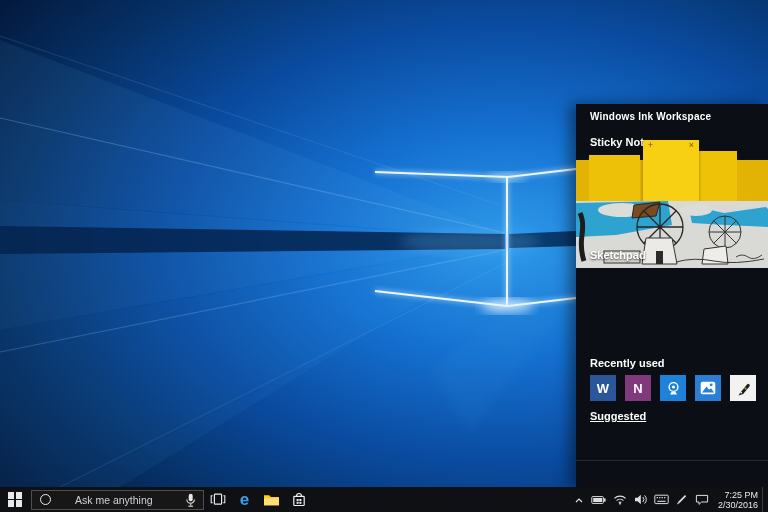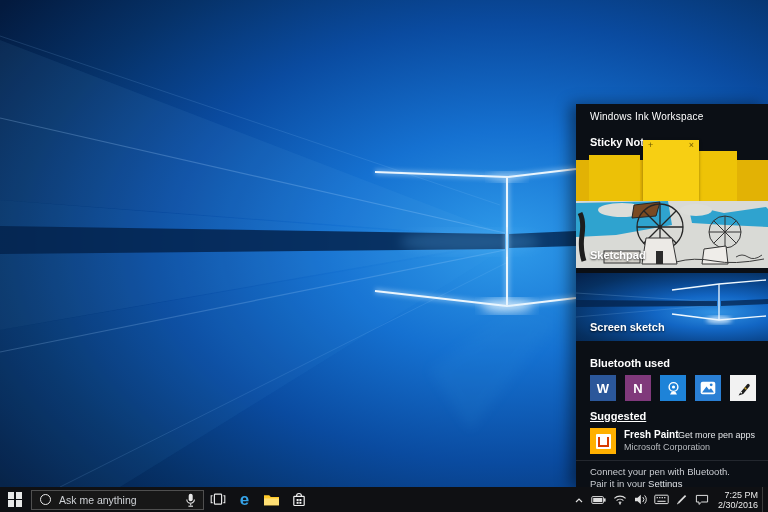--- a/index.html
+++ b/index.html
@@ -5,21 +5,21 @@
   html,body{margin:0;padding:0;background:#000;}
   body{width:768px;height:512px;overflow:hidden;position:relative;
        font-family:"Liberation Sans","DejaVu Sans",sans-serif;
        -webkit-font-smoothing:antialiased;}
   
   .desktop{position:absolute;left:0;top:0;width:768px;height:487px;overflow:hidden;}
   .desktop svg{display:block;}
   
   .ink-panel{position:absolute;right:0;top:104px;width:192px;height:383px;
              background:#0b0f15;color:#fff;box-shadow:-6px 0 14px rgba(0,0,0,.45);}
-  .wp-title{position:absolute;top:7px;left:14px;font-size:10px;font-weight:normal;letter-spacing:.2px;}
+  .wp-title{position:absolute;top:7px;left:14px;font-size:10px;font-weight:bold;letter-spacing:.2px;}
   .sec-label{font-size:11px;font-weight:bold;}
   .sticky-label{position:absolute;top:32px;left:14px;}
   .sticky-strip{position:absolute;top:36px;left:0;width:192px;height:61px;cursor:pointer;}
   .sticky-band{position:absolute;left:0;right:0;top:20px;bottom:0;background:#e2b205;}
   .note{position:absolute;bottom:0;}
   .note-l{left:13px;width:51px;top:15px;background:#ecc107;}
   .note-r{left:122px;width:39px;top:11px;background:#eec307;}
   .note-c{left:67px;width:56px;top:0;background:#f7cf13;box-shadow:0 1px 3px rgba(0,0,0,.35);}
   .note-c .nbtn{position:absolute;top:0;font-size:9px;line-height:11px;color:rgba(95,75,0,.9);cursor:pointer;}
   .nbtn.add{left:5px;}
@@ -48,21 +48,21 @@
   
   .taskbar{position:absolute;left:0;bottom:0;width:768px;height:25px;background:#0f1013;
            display:flex;align-items:center;}
   .tb-btn{height:25px;display:flex;align-items:center;justify-content:center;cursor:pointer;}
   .start-btn{width:30px;}
   .start-grid{display:grid;grid-template-columns:6.5px 6.5px;grid-template-rows:6.5px 6.5px;gap:1.5px;}
   .start-grid i{background:#e8e8e8;display:block;}
   .search-box{position:relative;width:171px;height:18px;margin-left:1px;background:#171717;
               border:1px solid #4f4f4f;display:flex;align-items:center;cursor:text;}
   .cortana-ring{width:9px;height:9px;border:1.6px solid #ececec;border-radius:50%;margin-left:8px;}
-  .search-text{margin-left:8px;font-size:10.5px;color:#cfd2d6;}
+  .search-text{margin-left:24px;font-size:10.5px;color:#cfd2d6;}
   .search-mic{position:absolute;right:7px;top:2px;}
   .tb-app{width:27px;}
   .edge-e{font-size:17px;font-weight:bold;color:#35a3e8;line-height:17px;}
   .tray{margin-left:auto;display:flex;align-items:center;height:25px;}
   .tray-btn{height:25px;padding:0 3.2px;display:flex;align-items:center;cursor:pointer;}
   .clock{text-align:right;font-size:9px;line-height:10px;color:#e8e8e8;margin:0 4px 0 6px;cursor:pointer;}
   .show-desktop{width:5px;height:25px;border-left:1px solid #3c3c3c;cursor:pointer;}
 </style>
 </head>
 <body>
@@ -153,42 +153,22 @@
         <line x1="160.3" y1="19.7" x2="137.7" y2="42.3"></line>
         <line x1="149" y1="47" x2="149" y2="56"></line>
       </g>
       <polygon points="128,48 150,45 152,63 126,63" fill="#efede9" stroke="#333" stroke-width="1"></polygon>
       <path d="M100,61 q18,-5 38,-1 t50,-2" stroke="#3a3a3a" stroke-width="1" fill="none"></path>
       <path d="M160,56 q6,-4 12,0 q6,4 14,-2" stroke="#444" stroke-width="1" fill="none"></path>
     </svg>
     <div class="sec-label overlay-label">Sketchpad</div>
   </div>
 
-  <div class="preview-box screensketch-box">
-    <svg width="192" height="68" viewBox="0 0 192 68">
-      <defs>
-          <filter id="mb">
-            <feGaussianBlur stdDeviation="2"></feGaussianBlur>
-          </filter>
-        </defs>
-      <line x1="0" y1="20" x2="141" y2="29" stroke="#9ccdf8" stroke-width="0.8" opacity="0.25"></line>
-      <line x1="0" y1="44" x2="141" y2="32" stroke="#9ccdf8" stroke-width="0.8" opacity="0.2"></line>
-      <polygon points="0,27 141,28 141,33 0,34" fill="#04234c" opacity="0.8"></polygon>
-      <polygon points="145,28 192,26 192,31 145,33" fill="#04234c" opacity="0.75"></polygon>
-      <g stroke="#eef8ff" stroke-width="1.3" fill="none">
-        <line x1="143" y1="11" x2="143" y2="47"></line>
-        <path d="M96,17 L143,11 L190,7"></path>
-        <path d="M96,41 L143,47 L190,43"></path>
-      </g>
-      <ellipse cx="143" cy="47" rx="13" ry="4" fill="#eaf6ff" opacity="0.7" filter="url(#mb)"></ellipse>
-    </svg>
-    <div class="sec-label overlay-label">Screen sketch</div>
-  </div>
-
-  <div class="sec-label recent-label">Bluetooth used</div>
+
+  <div class="sec-label recent-label">Recently used</div>
   <div class="recent-row">
     <div class="tile" style="background:#2b579a">
       <span>W</span>
     </div>
     <div class="tile" style="background:#80397b">
       <span>N</span>
     </div>
     <div class="tile" style="background:#1e83d8">
       <svg width="15" height="15" viewBox="0 0 15 15">
         <circle cx="7.5" cy="6" r="4.4" fill="none" stroke="#fff" stroke-width="1.4"></circle>
@@ -206,36 +186,22 @@
     <div class="tile" style="background:#f2f2f2">
       <svg width="17" height="17" viewBox="0 0 17 17">
         <path d="M5,13 L12.2,4.2 a1.6,1.6 0 0 1 2.4,2 L8.2,14 L3.6,15.4 Z" fill="#1d1d1d"></path>
         <line x1="9.5" y1="7.5" x2="11.5" y2="9.5" stroke="#c9a227" stroke-width="1.2"></line>
         <circle cx="6.2" cy="12.6" r="0.9" fill="#f2f2f2"></circle>
       </svg>
     </div>
   </div>
 
   <div class="sec-label suggested-label">Suggested</div>
-  <div class="sugg-row">
-    <div class="fp-icon">
-      <div class="fp-inner">
-          <div class="fp-u"></div>
-        </div>
-    </div>
-    <div class="fp-title">Fresh Paint</div>
-    <div class="fp-sub">Microsoft Corporation</div>
-    <div class="fp-link">Get more pen apps</div>
-  </div>
 
   <div class="panel-divider"></div>
-  <div class="panel-footer">
-    <span>Connect your pen with Bluetooth.</span><br>
-    <span>Pair it in your </span><span class="settings-link">Settings</span>
-  </div>
 </div>
 
 <div class="taskbar">
   <div class="tb-btn start-btn">
     <span class="start-grid">
         <i></i>
         <i></i>
         <i></i>
         <i></i>
       </span>

